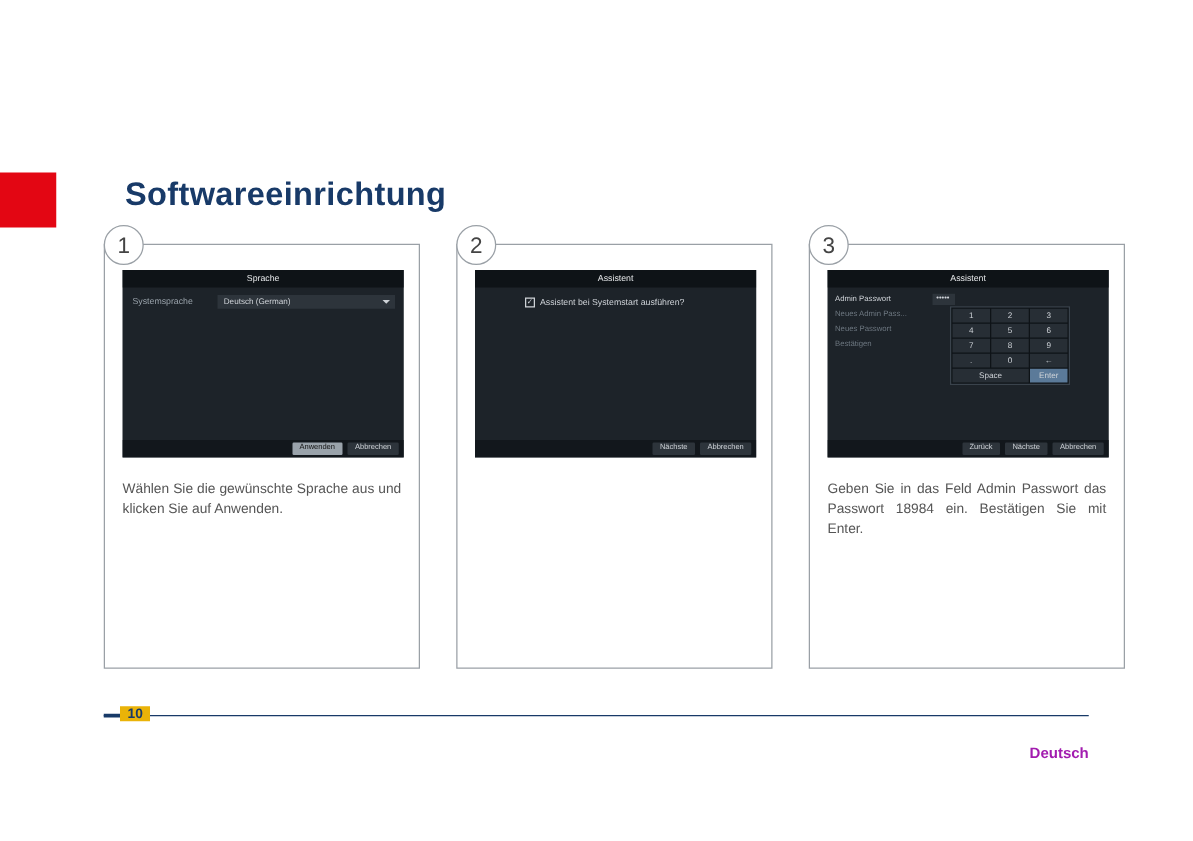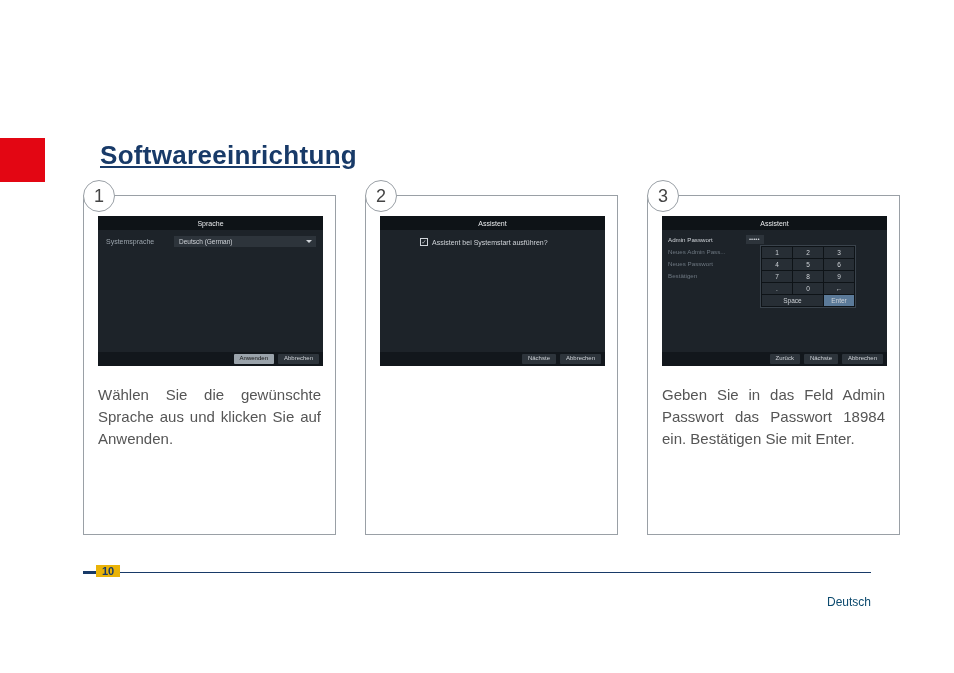--- a/index.html
+++ b/index.html
@@ -20,21 +20,20 @@
     background: #e30613;
   }
   .page-title {
     position: absolute;
     left: 100px;
     top: 140px;
     font-size: 26px;
     font-weight: 700;
     color: #183a68;
     letter-spacing: 0.3px;
-    text-decoration: underline;
   }
   .steps {
     position: absolute;
     left: 83px;
     top: 195px;
     display: flex;
     gap: 29px;
   }
   .step {
     width: 253px;
@@ -194,21 +193,21 @@
     background: #272e35;
     color: #cfd3d8;
     font-size: 6.5px;
     display: flex;
     align-items: center;
     justify-content: center;
   }
   .kp.sel { background: #5b7a99; }
   .step-text {
     margin-top: 18px;
-    font-size: 15px;
+    font-size: 11px;
     line-height: 1.45;
     color: #555;
     text-align: justify;
   }
   .footer-rule {
     position: absolute;
     left: 83px;
     right: 83px;
     top: 572px;
     height: 1px;
@@ -229,22 +228,22 @@
     padding: 0 6px;
     font-size: 11px;
     font-weight: 700;
     color: #183a68;
   }
   .footer-lang {
     position: absolute;
     right: 83px;
     top: 595px;
     font-size: 12px;
-    font-weight: 400;
-    color: #0c4a6e;
+    font-weight: 700;
+    color: #a21caf;
   }
 </style>
 </head>
 <body>
 
 <div class="red-tab"></div>
 
 <h1 class="page-title">Softwareeinrichtung</h1>
 
 <div class="steps">

